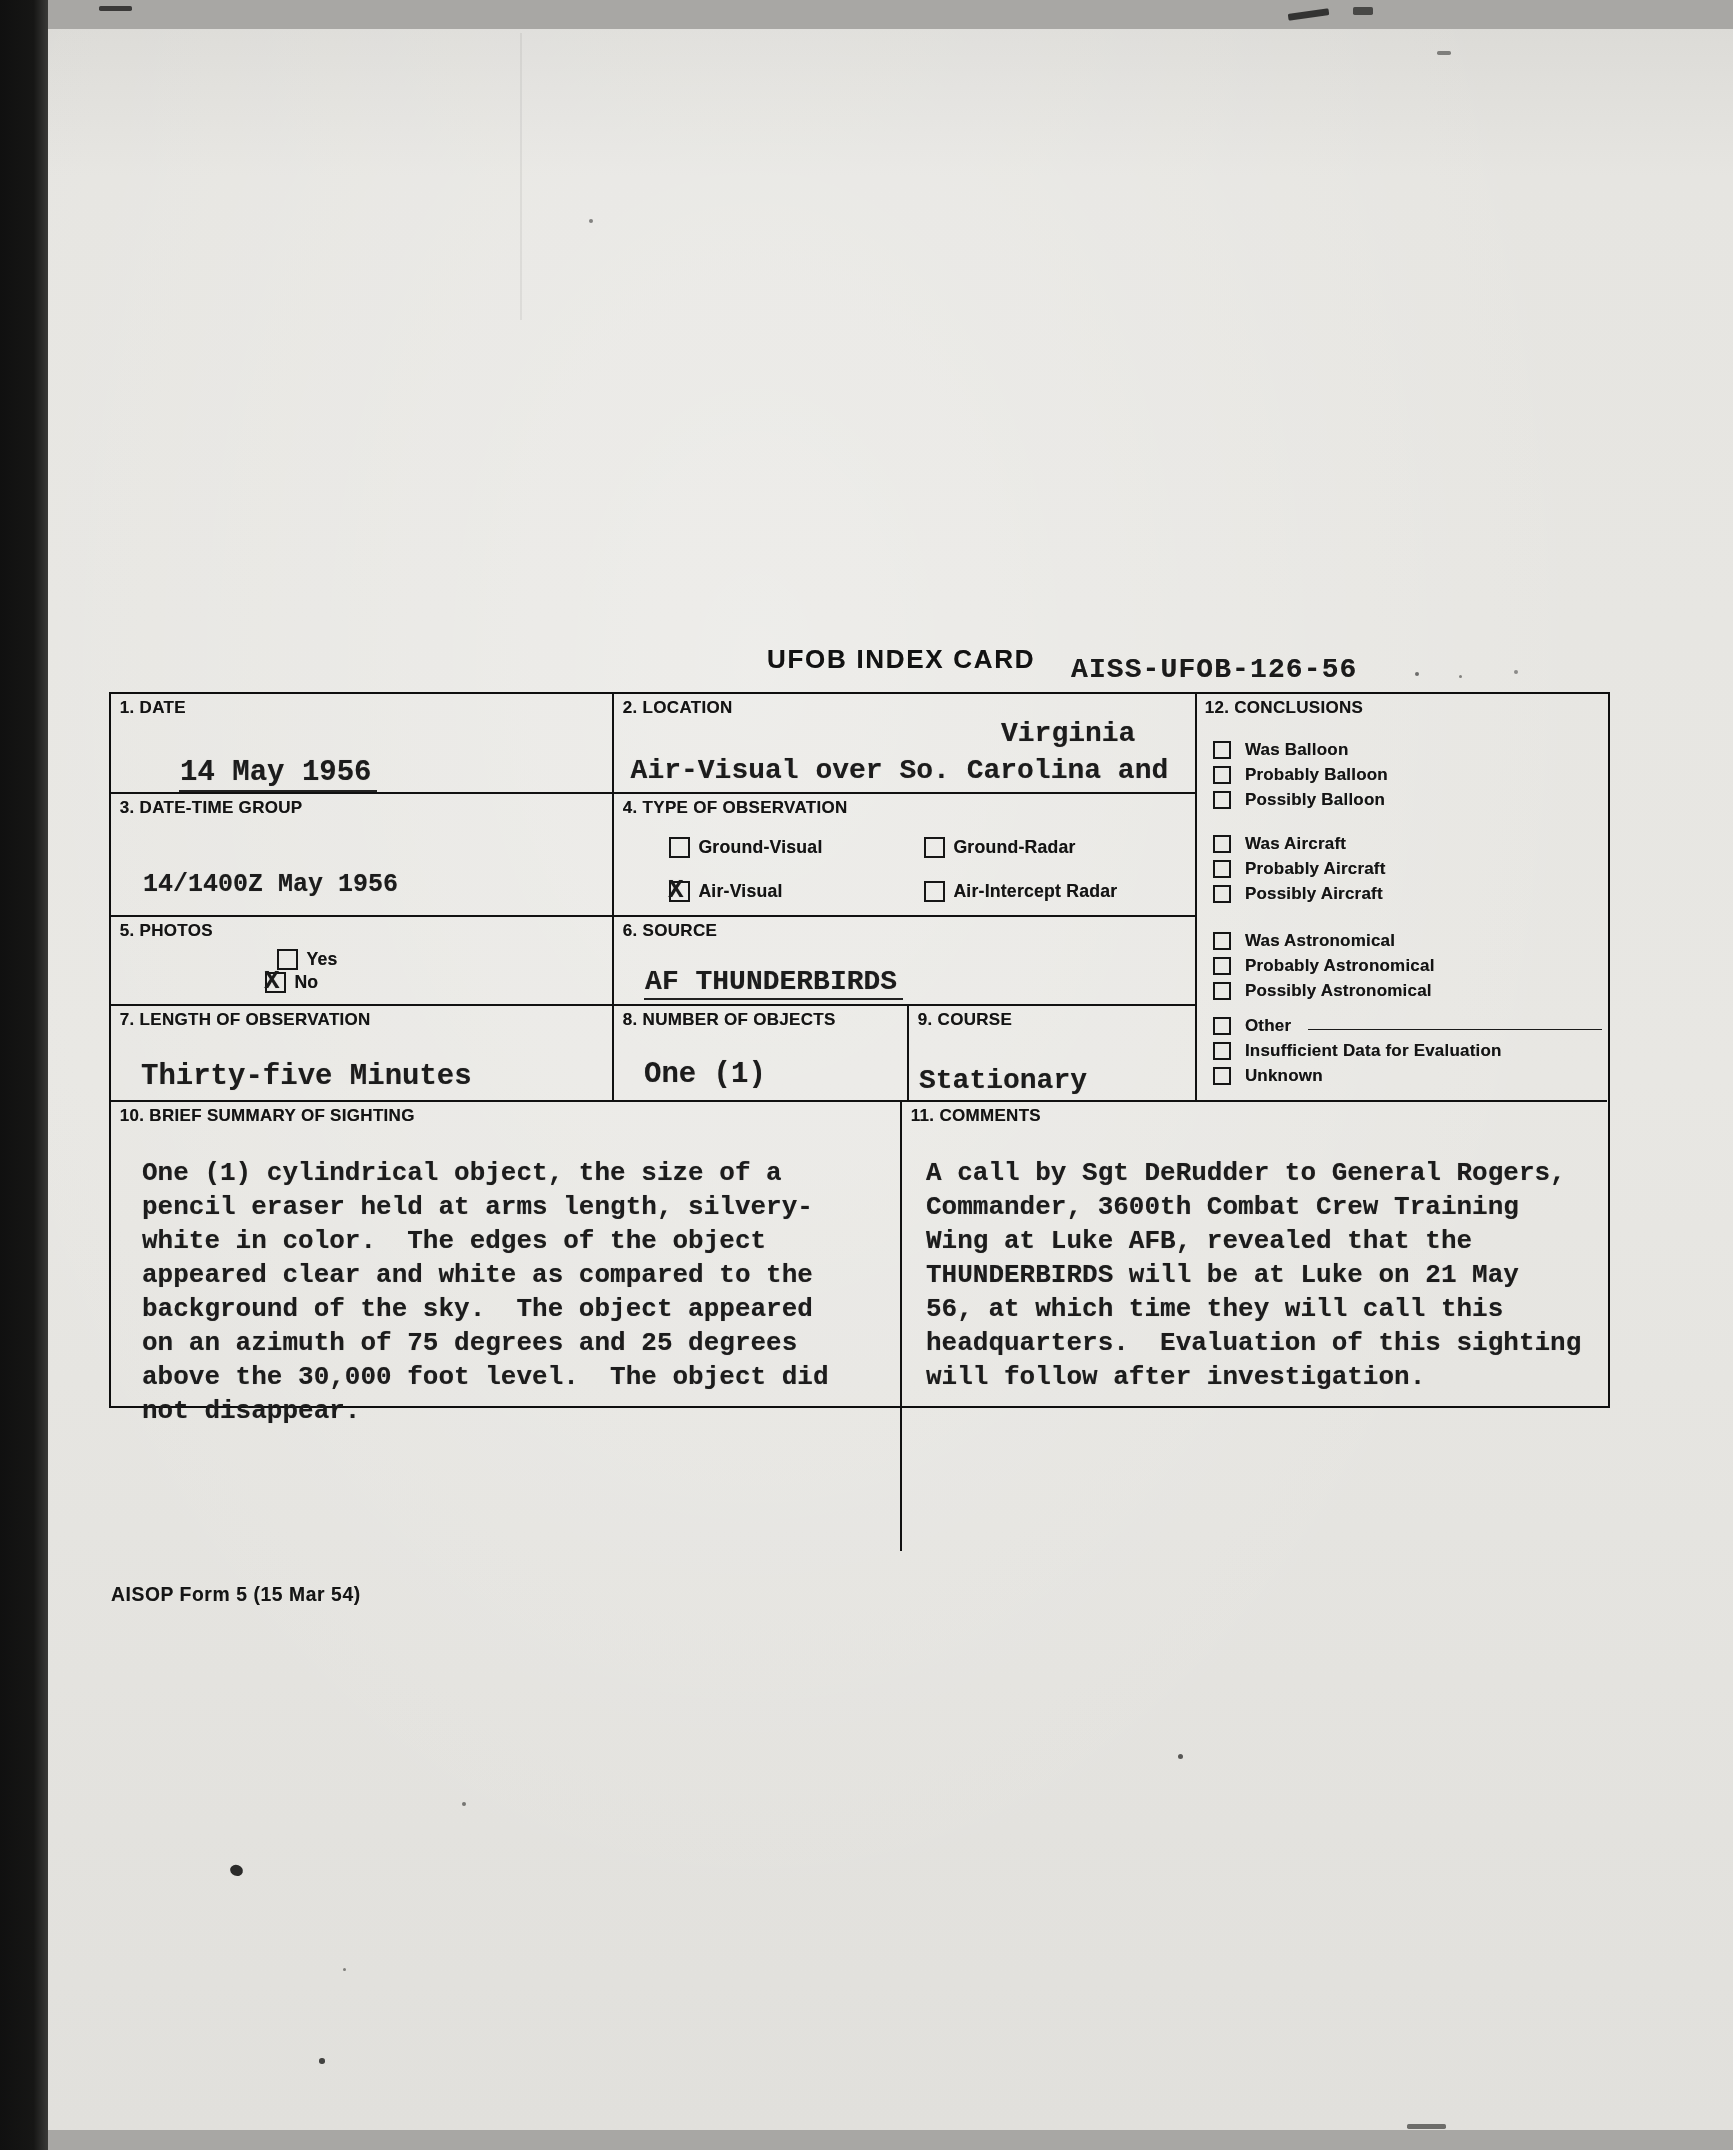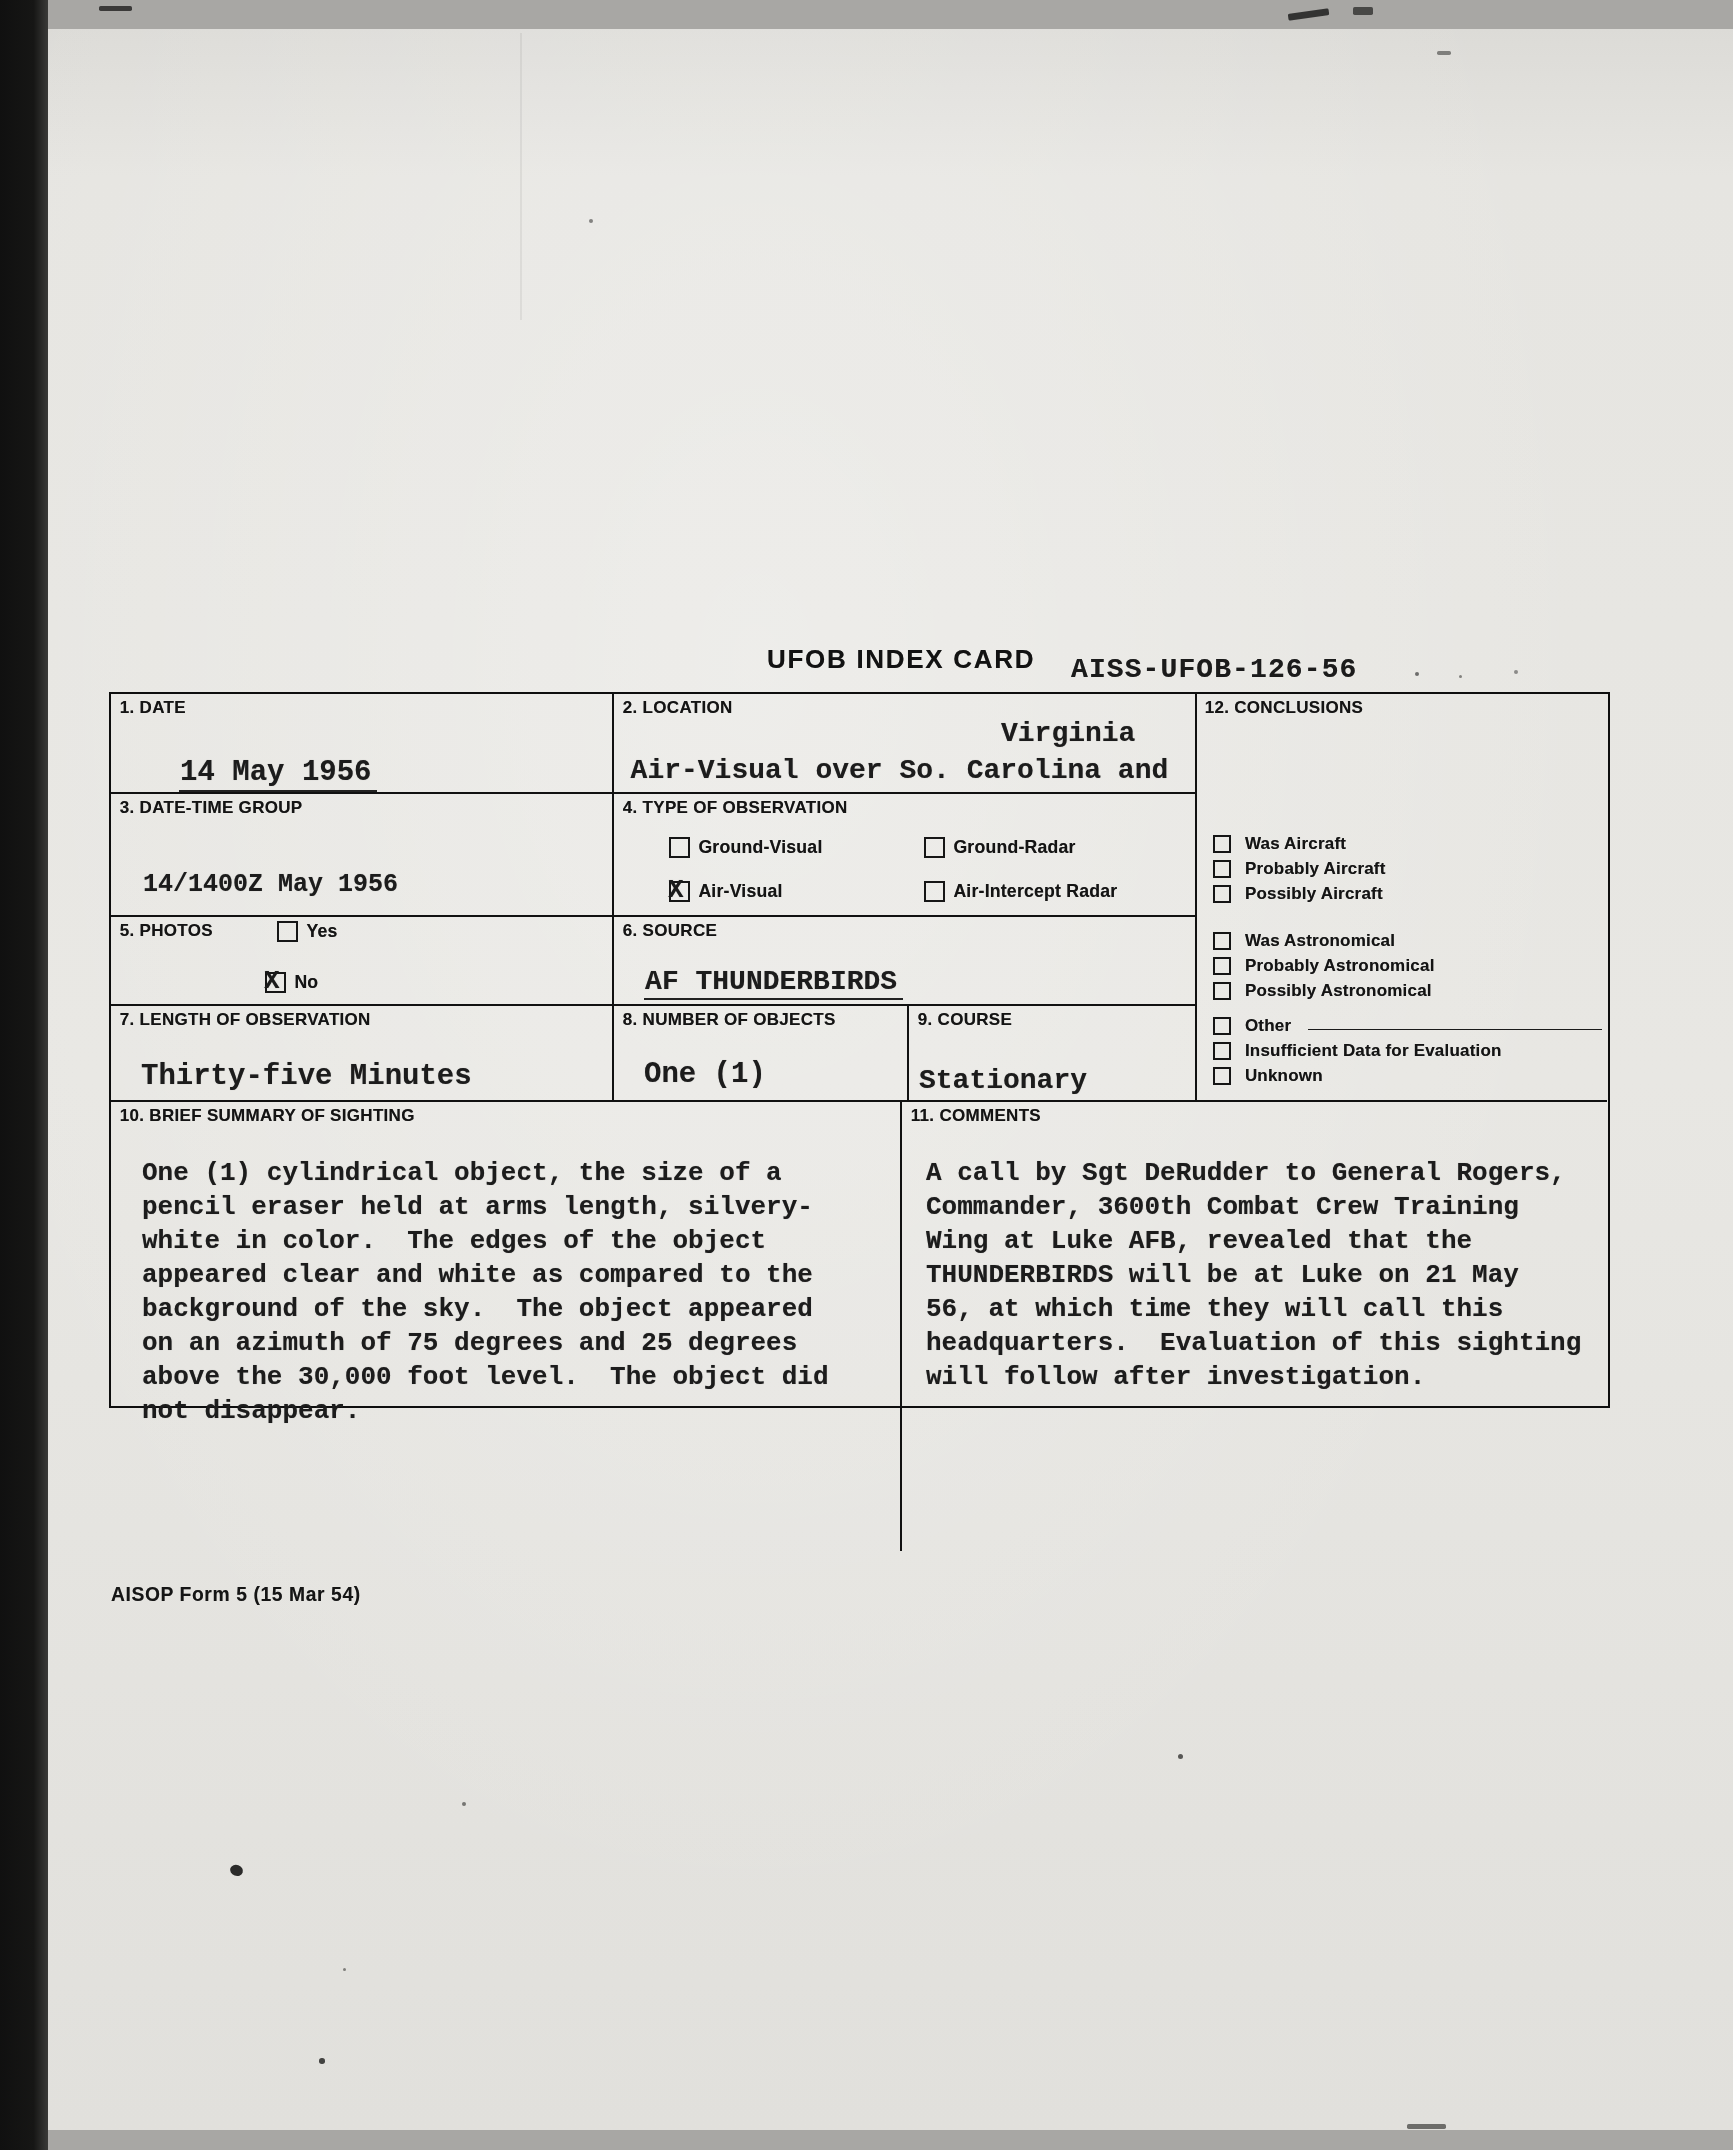--- a/index.html
+++ b/index.html
@@ -66,21 +66,21 @@
   .box{position:relative;width:16.6px;height:16.6px;border:2.2px solid #161616;flex:0 0 auto;}
   .optlabel{font-weight:700;font-size:17.7px;color:#141414;letter-spacing:0.2px;
             text-shadow:0 0 0.3px rgba(20,20,20,.5);}
   .mark{position:absolute;left:-2.8px;top:-7.2px;
         font-family:"Liberation Mono","DejaVu Sans Mono",monospace;
         font-weight:700;font-size:25.4px;color:#1a1a1a;text-shadow:0 0 0.7px rgba(30,30,30,.5);}
   #opt-gv {left:55px; top:43px;}
   #opt-gr {left:310px;top:43px;}
   #opt-av {left:55px; top:87px;}
   #opt-air{left:310px;top:87px;}
-  #opt-yes{left:166px;top:4px;}
+  #opt-yes{left:166px;top:32px;}
   #opt-no {left:154px;top:55px;}
 
   
   .cgroup{position:absolute;left:15.5px;right:5.5px;}
   #cgroup-0{top:43px;} #cgroup-1{top:137px;} #cgroup-2{top:234px;} #cgroup-3{top:319px;}
   .crow{display:flex;align-items:center;gap:14.4px;height:25px;}
   .cbox{position:relative;width:14px;height:14px;border:2.2px solid #151515;flex:0 0 auto;}
   .cbox .mark{left:-3.9px;top:-7.7px;font-size:22px;}
   .clabel{font-weight:700;font-size:17px;color:#141414;letter-spacing:0.2px;
           text-shadow:0 0 0.3px rgba(20,20,20,.5);white-space:nowrap;}
@@ -192,20 +192,40 @@
     </div>
 
     <div class="cell" id="cell-course">
       <div class="flabel">9. COURSE</div>
       <div class="typed" id="val-course">Stationary</div>
     </div>
 
     <div class="cell" id="cell-conclusions">
       <div class="flabel" style="left:7.7px;">12. CONCLUSIONS</div>
 
+      <div class="cgroup" id="cgroup-0">
+        <div class="crow">
+          <span class="cbox">
+              <span class="mark"></span>
+            </span>
+          <span class="clabel">Was Balloon</span>
+        </div>
+        <div class="crow">
+          <span class="cbox">
+              <span class="mark"></span>
+            </span>
+          <span class="clabel">Probably Balloon</span>
+        </div>
+        <div class="crow">
+          <span class="cbox">
+              <span class="mark"></span>
+            </span>
+          <span class="clabel">Possibly Balloon</span>
+        </div>
+      </div>
 
       <div class="cgroup" id="cgroup-1">
         <div class="crow">
           <span class="cbox">
               <span class="mark"></span>
             </span>
           <span class="clabel">Was Aircraft</span>
         </div>
         <div class="crow">
           <span class="cbox">

